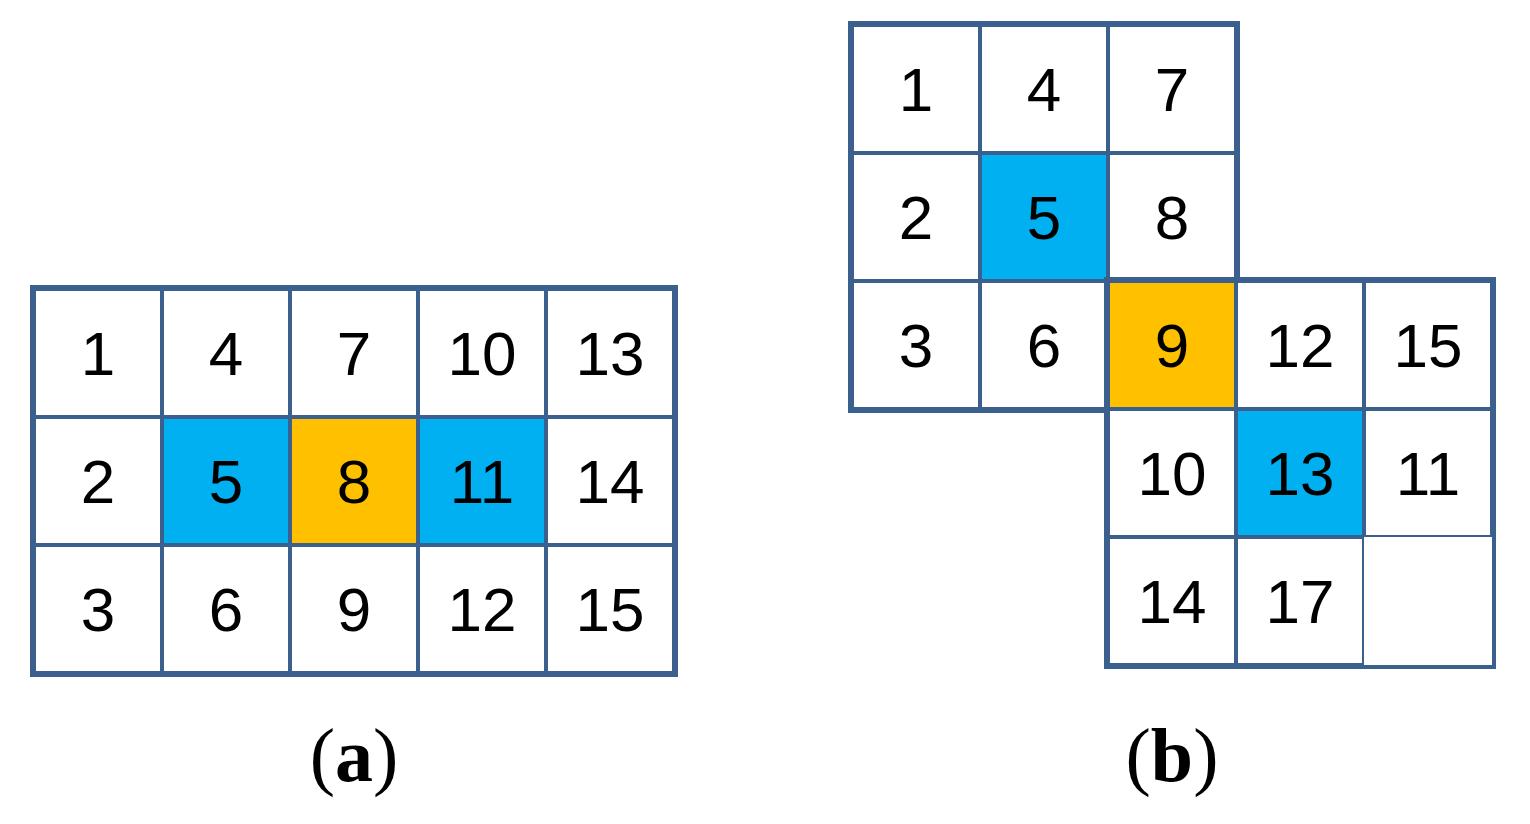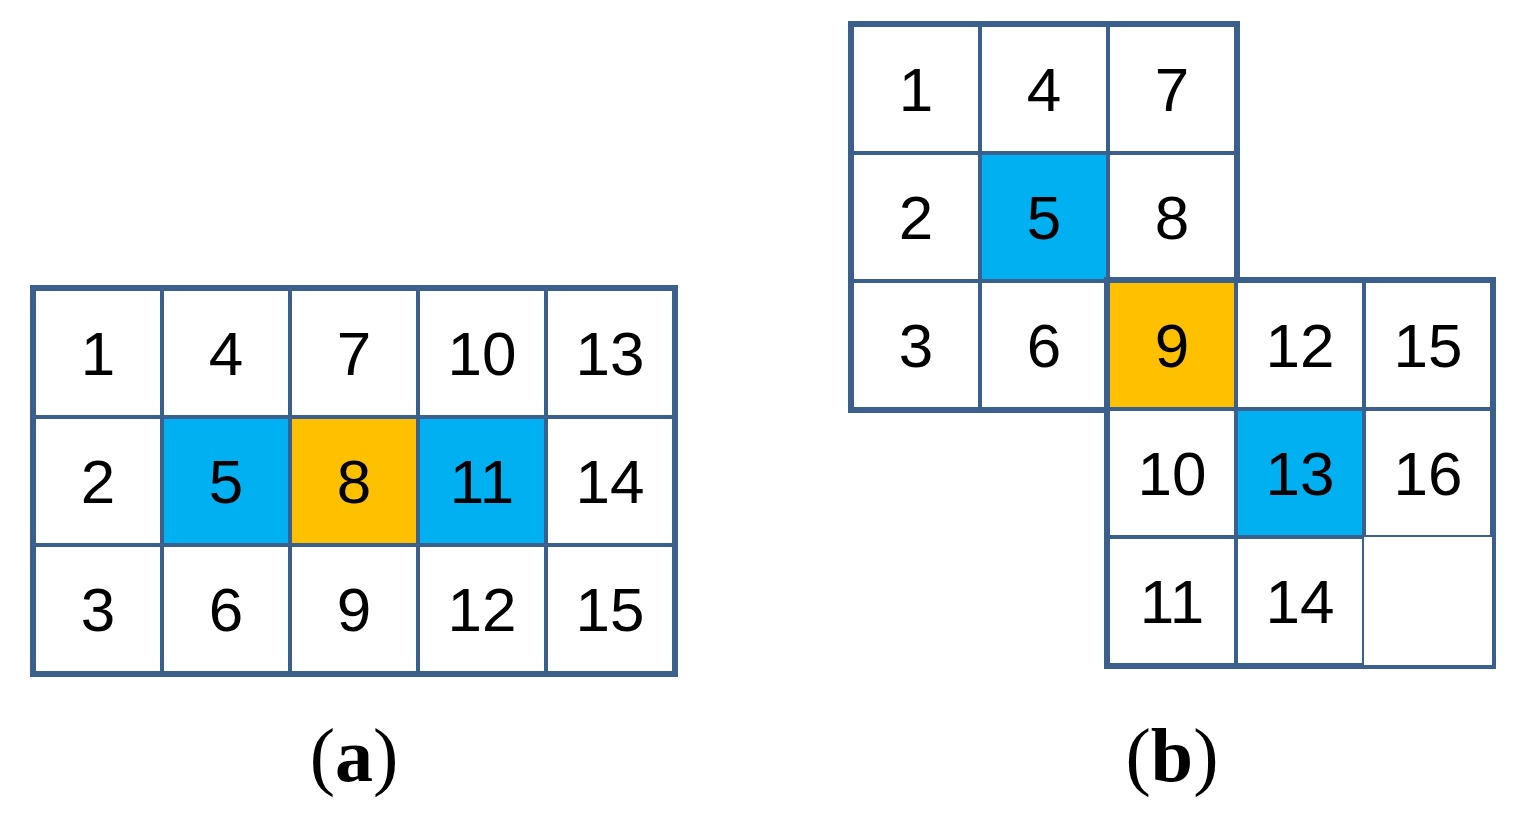--- a/index.html
+++ b/index.html
@@ -96,22 +96,22 @@
       <div class="cell">6</div>
       <div class="cell bg-orange">9</div>
     </div>
 
   <div class="grid" id="grid-b2">
       <div class="cell bg-orange">9</div>
       <div class="cell">12</div>
       <div class="cell">15</div>
       <div class="cell">10</div>
       <div class="cell bg-cyan">13</div>
-      <div class="cell">16</div>
       <div class="cell">11</div>
       <div class="cell">14</div>
+      <div class="cell">17</div>
     </div>
 
   <div class="fig-label" id="label-a"><span>(</span><span class="letter">a</span><span>)</span></div>
 
   <div class="fig-label" id="label-b"><span>(</span><span class="letter">b</span><span>)</span></div>
 
 </div>
 
 </body></html>

